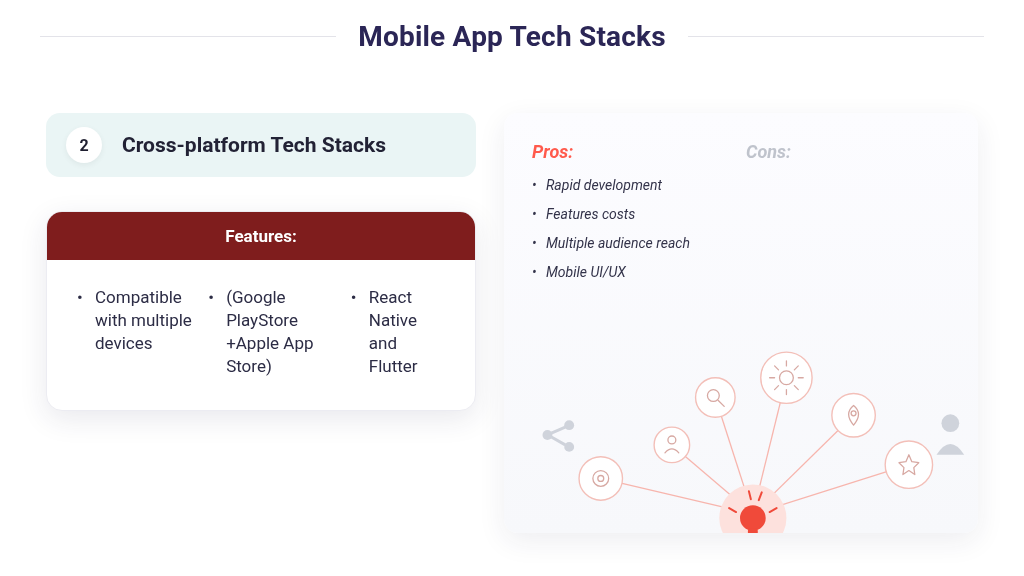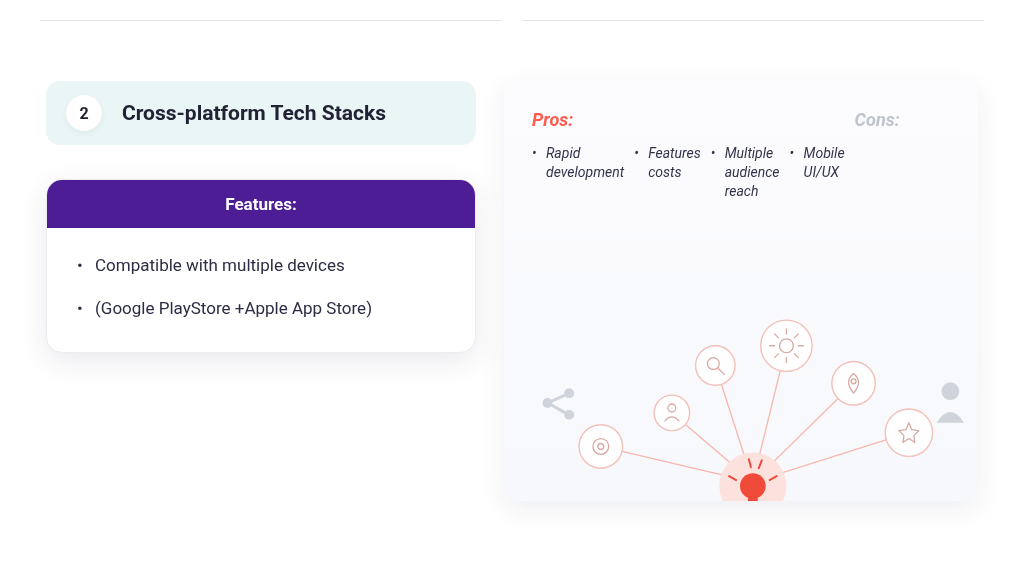--- a/index.html
+++ b/index.html
@@ -8,63 +8,65 @@
   .title-row { display: flex; align-items: center; justify-content: center; gap: 22px; margin-bottom: 60px; }
   .title-row .rule { flex: 1; height: 1px; background: #e3e3e9; }
   .page-title { font-size: 28px; font-weight: 700; color: #2b2656; letter-spacing: 0.2px; }
   .cols { display: flex; gap: 28px; padding: 0 6px; }
   .col-left { flex: 0 0 430px; display: flex; flex-direction: column; gap: 34px; }
   .col-right { flex: 1 1 auto; position: relative; border-radius: 14px; background: linear-gradient(180deg,#fcfcff 0%,#f7f8fb 100%); box-shadow: 0 8px 28px rgba(40,40,80,0.08); padding: 28px 28px 0 28px; min-height: 420px; overflow: hidden; }
   .section-pill { display: flex; align-items: center; gap: 20px; background: #eaf5f5; border-radius: 14px; padding: 14px 20px; }
   .num-badge { width: 36px; height: 36px; border-radius: 50%; background: #fff; display: flex; align-items: center; justify-content: center; font-weight: 700; font-size: 16px; color: #1f1f30; box-shadow: 0 2px 6px rgba(0,0,0,0.06); }
   .section-title { font-size: 21px; font-weight: 700; color: #222235; }
   .card { border-radius: 16px; overflow: hidden; box-shadow: 0 8px 28px rgba(40,40,80,0.10); background: #fff; border: 1px solid #ececf2; }
-  .card-head { background: #4c1d95; color: #fff; text-align: center; padding: 14px 0; font-size: 17px; font-weight: 700; }
+  .card-head { background: #7f1d1d; color: #fff; text-align: center; padding: 14px 0; font-size: 17px; font-weight: 700; }
   .card-body { padding: 26px 30px 32px 30px; }
-  .card-body ul { list-style: none; display: flex; flex-direction: column; gap: 20px; }
+  .card-body ul { list-style: none; display: flex; flex-direction: row; gap: 8px; }
   .card-body li { position: relative; padding-left: 18px; font-size: 17px; color: #2c2c45; line-height: 1.35; }
   .card-body li::before { content: "•"; position: absolute; left: 0; top: 0; color: #2c2c45; }
   .proscons { display: flex; gap: 10px; font-style: italic; }
   .pc-col { flex: 1 1 50%; }
   .pc-head { font-size: 18px; font-weight: 700; margin-bottom: 14px; }
   .pc-head.pros { color: #ff5a4c; }
   .pc-head.cons { color: #bfc3cc; }
-  .pc-col ul { list-style: none; display: flex; flex-direction: row; gap: 10px; }
+  .pc-col ul { list-style: none; display: flex; flex-direction: column; gap: 10px; }
   .pc-col li { position: relative; padding-left: 14px; font-size: 14px; color: #33334a; line-height: 1.35; }
   .pc-col li::before { content: "•"; position: absolute; left: 0; top: 0; }
   .illus { position: absolute; left: 0; right: 0; bottom: -4px; height: 200px; pointer-events: none; }
   .illus svg { width: 100%; height: 100%; display: block; }
 </style>
 </head>
 <body>
 
 <div class="page">
 
   <div class="title-row">
     <div class="rule"></div>
+    <h1 class="page-title">Mobile App Tech Stacks</h1>
     <div class="rule"></div>
   </div>
 
   <div class="cols">
 
     <div class="col-left">
 
       <div class="section-pill">
         <div class="num-badge">
           <span>2</span>
         </div>
         <div class="section-title">Cross-platform Tech Stacks</div>
       </div>
 
       <div class="card">
         <div class="card-head">Features:</div>
         <div class="card-body">
           <ul>
             <li>Compatible with multiple devices</li>
             <li>(Google PlayStore +Apple App Store)</li>
+            <li>React Native and Flutter</li>
           </ul>
         </div>
       </div>
 
     </div>
 
     <div class="col-right">
       <div class="proscons">
         <div class="pc-col">
           <div class="pc-head pros">Pros:</div>

